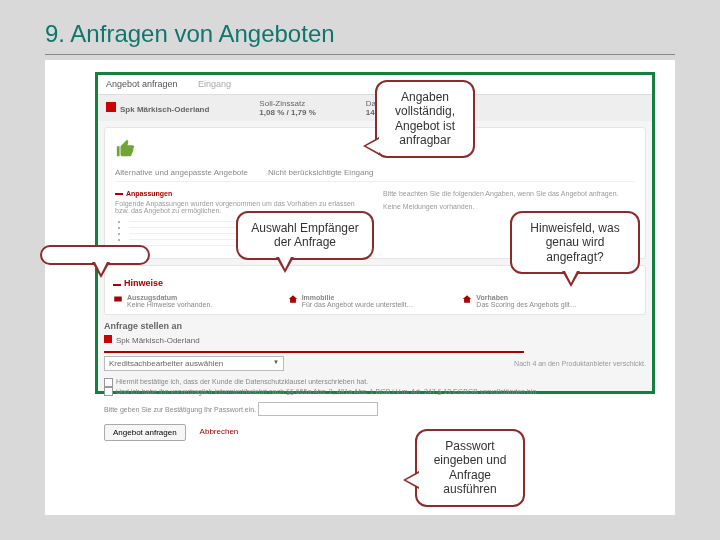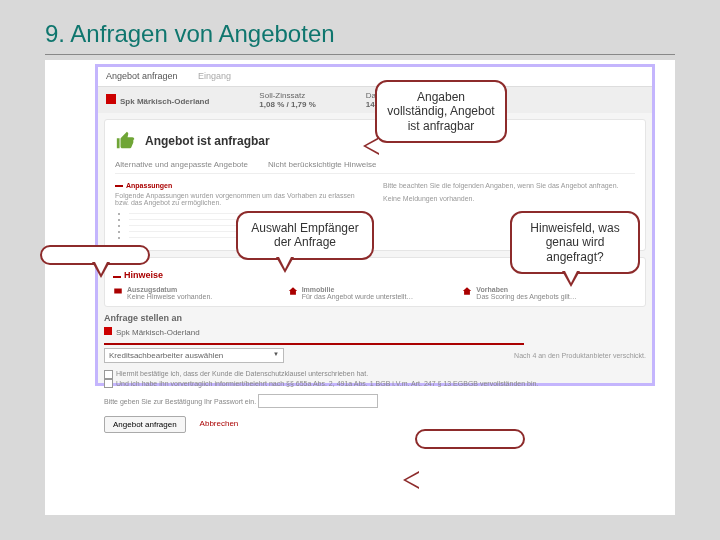--- a/index.html
+++ b/index.html
@@ -25,23 +25,23 @@
     border-top: 1px solid #888;
   }
   .content-frame {
     position: absolute;
     top: 60px; left: 45px;
     width: 630px; height: 455px;
     background: #fff;
   }
   .dark-border {
     position: absolute;
-    top: 4px; left: 50px;
+    top: 12px; left: 50px;
     width: 560px; height: 322px;
-    background: #c4b5fd;
+    background: #15803d;
     padding: 3px;
   }
   .inner-white {
     width: 100%; height: 100%;
     background: #f5f5f5;
   }
   .tab-row {
     background: #fff;
     height: 20px;
     border-bottom: 1px solid #ddd;
@@ -207,21 +207,21 @@
     text-align: center;
     line-height: 1.2;
     color: #333;
     z-index: 50;
   }
   .callout .tail {
     position: absolute;
     width: 0; height: 0;
   }
   
-  #co1 { top: 80px; left: 375px; width: 132px; }
+  #co1 { top: 80px; left: 375px; width: 100px; }
   #co1 .tail {
     left: -14px; top: 55px;
     border-top: 9px solid transparent;
     border-bottom: 9px solid transparent;
     border-right: 16px solid #8d2b2b;
   }
   #co1 .tail::after {
     content: ''; position: absolute; left: 3px; top: -7px;
     border-top: 7px solid transparent;
     border-bottom: 7px solid transparent;
@@ -305,25 +305,24 @@
         <span><span>Darlehenssumme</span><br><b>140.000,00 €</b></span>
       </div>
 
       <div class="main-panel">
         <div class="check-row">
           <span class="thumb green">
             <svg viewBox="0 0 24 24" width="22" height="22">
                 <path d="M2 20h3V9H2v11zm19-10c0-1.1-.9-2-2-2h-5.3l.8-3.8V4c0-.4-.2-.8-.4-1.1L13 2 6.6 8.4C6.2 8.8 6 9.3 6 9.8V18c0 1.1.9 2 2 2h8c.8 0 1.5-.5 1.8-1.2l2.1-5c.1-.2.1-.5.1-.8v-2z"></path>
               </svg>
           </span>
-          <span class="panel-title">Angebot ist anfragbar</span>
         </div>
         <div class="sub-row">
           <span>Alternative und angepasste Angebote</span>
-          <span>Nicht berücksichtigte Hinweise</span>
+          <span>Nicht berücksichtigte Eingang</span>
         </div>
         <div class="cols">
           <div class="col">
             <div class="col-head">
                 <span class="red-dash"></span>
                 <span>Anpassungen</span>
               </div>
             <div>Folgende Anpassungen wurden vorgenommen um das Vorhaben zu erlassen bzw. das Angebot zu ermöglichen.</div>
             <ul style="margin:4px 0 0 14px;">
               <li class="filler-line"></li>
@@ -399,14 +398,14 @@
 <div id="co2" class="callout">
   <span>Auswahl Empfänger der Anfrage</span><div class="tail"></div>
 </div>
 <div id="co3" class="callout">
   <span>Hinweisfeld, was genau wird angefragt?</span><div class="tail"></div>
 </div>
 <div id="co4" class="callout">
   <div class="tail"></div>
 </div>
 <div id="co5" class="callout">
-  <div class="tail"></div>
+  <span>Passwort eingeben und Anfrage ausführen</span><div class="tail"></div>
 </div>
 
 </body></html>

